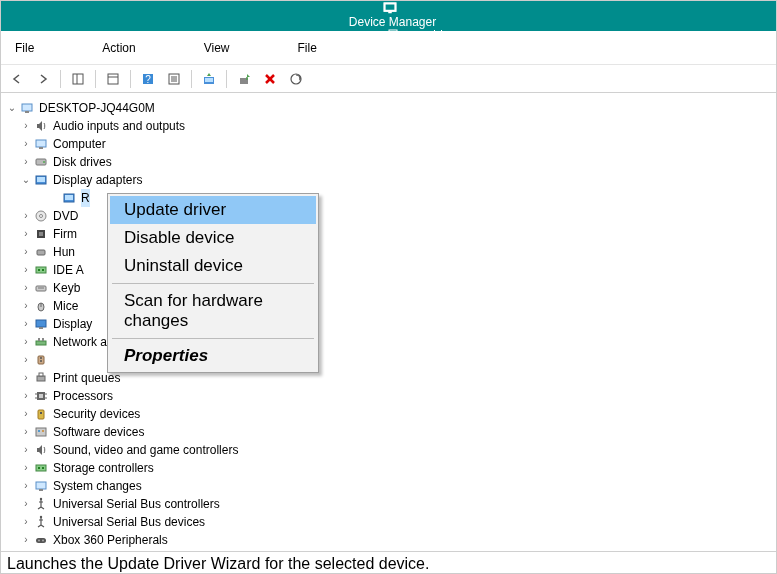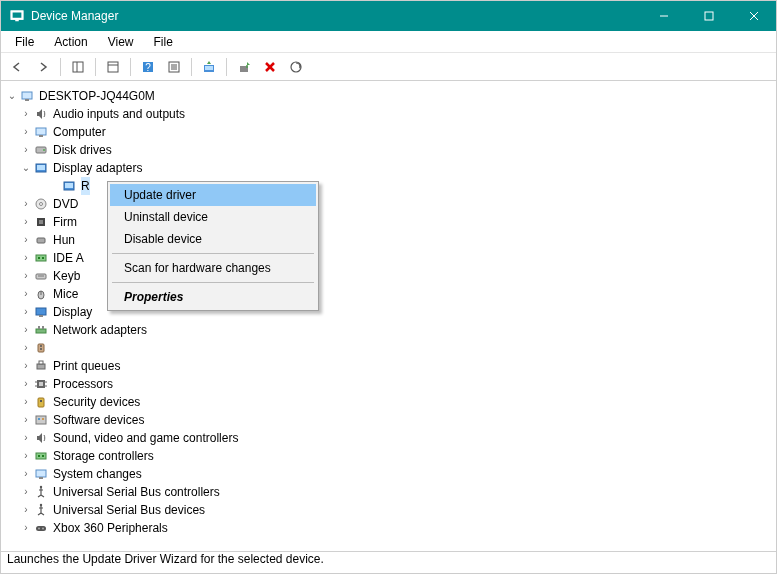--- a/index.html
+++ b/index.html
@@ -15,36 +15,38 @@
     flex-direction: column;
     border: 1px solid #ccc;
   }
   .titlebar {
     background: #008c8c;
     color: #fff;
     height: 30px;
     display: flex;
     align-items: center;
     padding-left: 8px;
+    flex-direction: column;
   }
   .titlebar .icon { width: 16px; height: 16px; margin-right: 6px; display:flex; align-items:center; justify-content:center;}
   .titlebar .title { flex: 1; font-size: 12px; }
   .titlebar .controls { display: flex; height: 100%; }
   .titlebar .controls .ctrl {
     width: 45px; height: 100%; display:flex; align-items:center; justify-content:center;
     color:#fff; font-size: 14px;
   }
 
   .menubar {
-    height: 22px;
+    height: 34px;
     display: flex;
     align-items: center;
     padding: 0 4px;
     background: #fff;
     border-bottom: 1px solid #e5e5e5;
+    gap: 48px;
   }
   .menubar .menuitem {
     padding: 2px 10px;
     font-size: 12px;
   }
 
   .toolbar {
     height: 28px;
     display: flex;
     align-items: center;
@@ -82,32 +84,32 @@
     left: 106px;
     top: 100px;
     width: 212px;
     background: #f2f2f2;
     border: 1px solid #a0a0a0;
     box-shadow: 3px 3px 3px rgba(0,0,0,0.25);
     padding: 2px;
   }
   .context-menu .cmitem {
     padding: 4px 14px;
-    font-size: 12px;
+    font-size: 17px;
   }
   .context-menu .cmitem.highlight { background:#90c8f6; }
   .context-menu .cmsep { height:1px; background:#bcbcbc; margin:3px 2px; }
   .context-menu .cmitem.bold { font-weight:bold;font-style:italic; }
 
   .statusbar {
     height: 22px;
     border-top: 1px solid #d0d0d0;
-    display:flex; align-items:flex-start;
+    display:flex; align-items:flex-end;
     padding: 0 6px;
-    font-size: 12px;
+    font-size: 16px;
     background:#fff;
   }
 
   
   svg { display:block; }
 </style>
 </head>
 <body>
 
 <div class="titlebar">
@@ -482,22 +484,22 @@
               <circle cx="9" cy="7.5" r="1" fill="#aaa"></circle>
             </svg>
           </span>
           <span class="label">Xbox 360 Peripherals</span>
         </div>
     </div>
   </div>
 
   <div class="context-menu">
     <div class="cmitem highlight">Update driver</div>
+    <div class="cmitem">Disable device</div>
     <div class="cmitem">Uninstall device</div>
-    <div class="cmitem">Disable device</div>
     <div class="cmsep"></div>
     <div class="cmitem">Scan for hardware changes</div>
     <div class="cmsep"></div>
     <div class="cmitem bold">Properties</div>
   </div>
 </div>
 
 <div class="statusbar">
   <span>Launches the Update Driver Wizard for the selected device.</span>
 </div>

